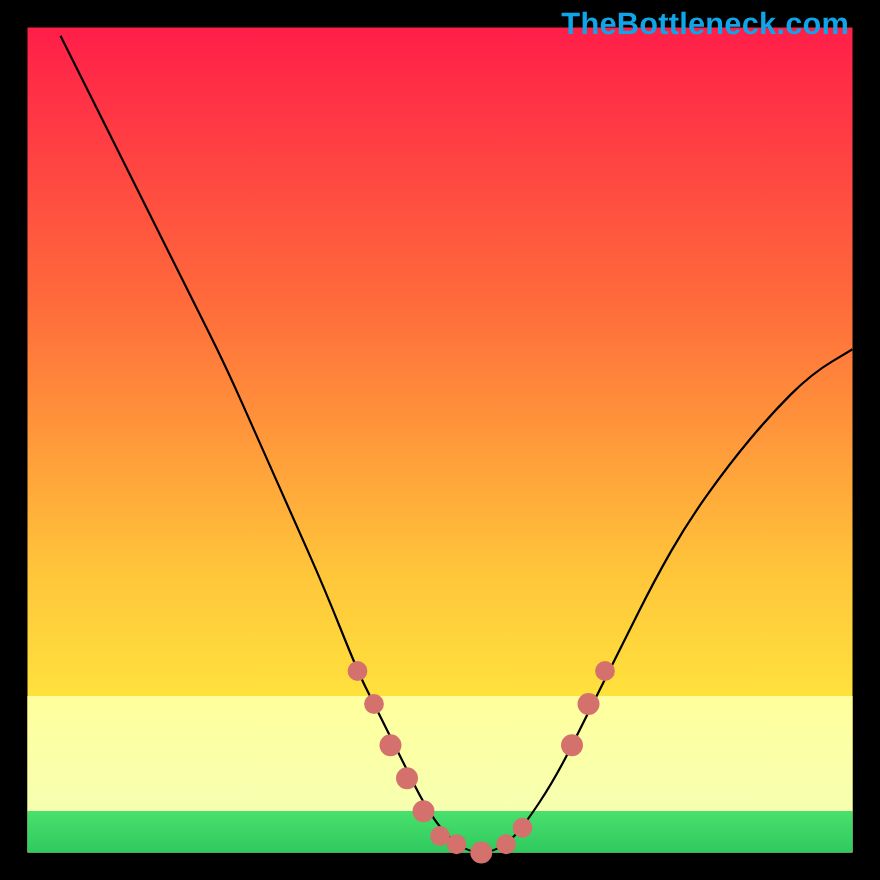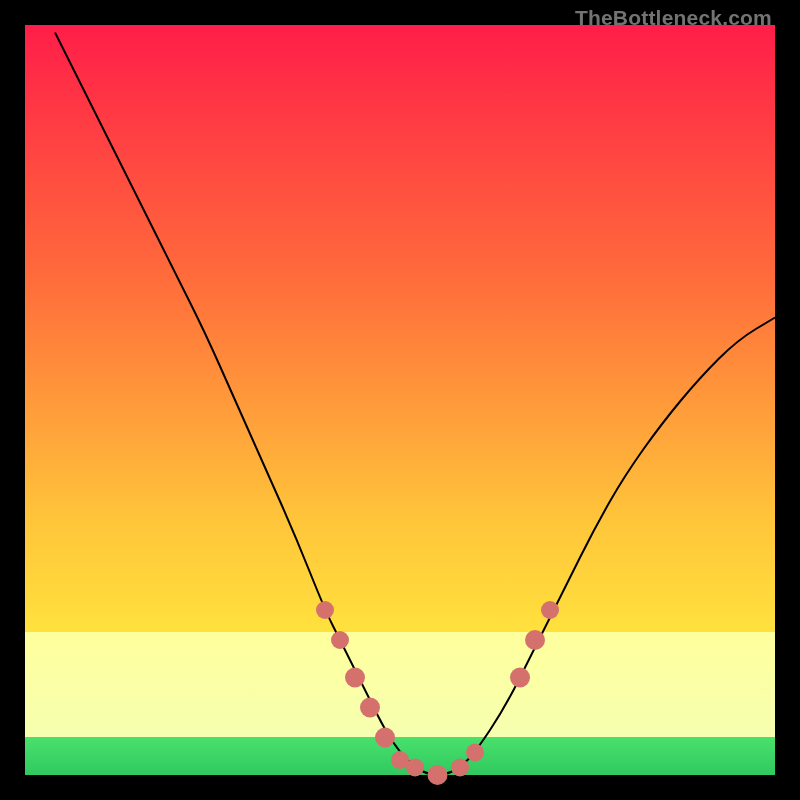--- a/index.html
+++ b/index.html
@@ -18,21 +18,21 @@
       linear-gradient(to bottom,
         rgba(0,0,0,0) 0%,
         rgba(0,0,0,0) 81%,
         #ffff9c 81%,
         #f6ffb0 95%,
         rgba(0,0,0,0) 95%
       ),
       
       linear-gradient(to bottom, #ff1e49 0%, #ff6a3b 33%, #ffc53a 66%, #ffe93e 85%, #f5ff6e 100%);
   }
-  .watermark{position:absolute;right:28px;top:6px;color:#737373;font-size:21px;font-weight:600;letter-spacing:.2px}
+  .watermark{position:absolute;right:28px;top:6px;color:#0ea5e9;font-size:28px;font-weight:600;letter-spacing:.2px}
   svg.curve{position:absolute;left:25px;top:25px;width:750px;height:750px;overflow:visible}
 </style>
 </head>
 <body>
 <div class="frame">
 
   <div class="plot"></div>
 
   <svg class="curve" viewBox="0 0 750 750">
       <path d="M 30 7.5 Q 30 7.5 45 37.5 Q 60 67.5 75 97.5 Q 90 127.5 105 157.5 Q 120 187.5 135 217.49999999999997 Q 150 247.49999999999994 165 277.5 Q 180 307.5 195 341.25 Q 210.00000000000003 375 225 408.75 Q 240 442.5 255 476.25 Q 270 510 285 547.5 Q 300 585 307.5 600 Q 315 615 322.5 630 Q 330 645 337.5 660 Q 345 675 352.5 690 Q 360 705 367.5 716.25 Q 375 727.5 382.5 735 Q 390 742.5 397.5 746.25 Q 405 750 412.5 750 Q 420.00000000000006 750 427.5 746.25 Q 434.99999999999994 742.5 442.5 735 Q 450 727.5 465 705 Q 480 682.5 495 652.5 Q 510.00000000000006 622.5 525 592.5 Q 540 562.5 555 532.5 Q 570 502.5 585 476.25 Q 600 450 618.75 423.75 Q 637.5 397.5 656.25 375 Q 675 352.5 693.75 333.75 Q 712.5 315.00000000000006 731.25 303.75 T 750 292.5" fill="none" stroke="#000000" stroke-width="2"></path>

